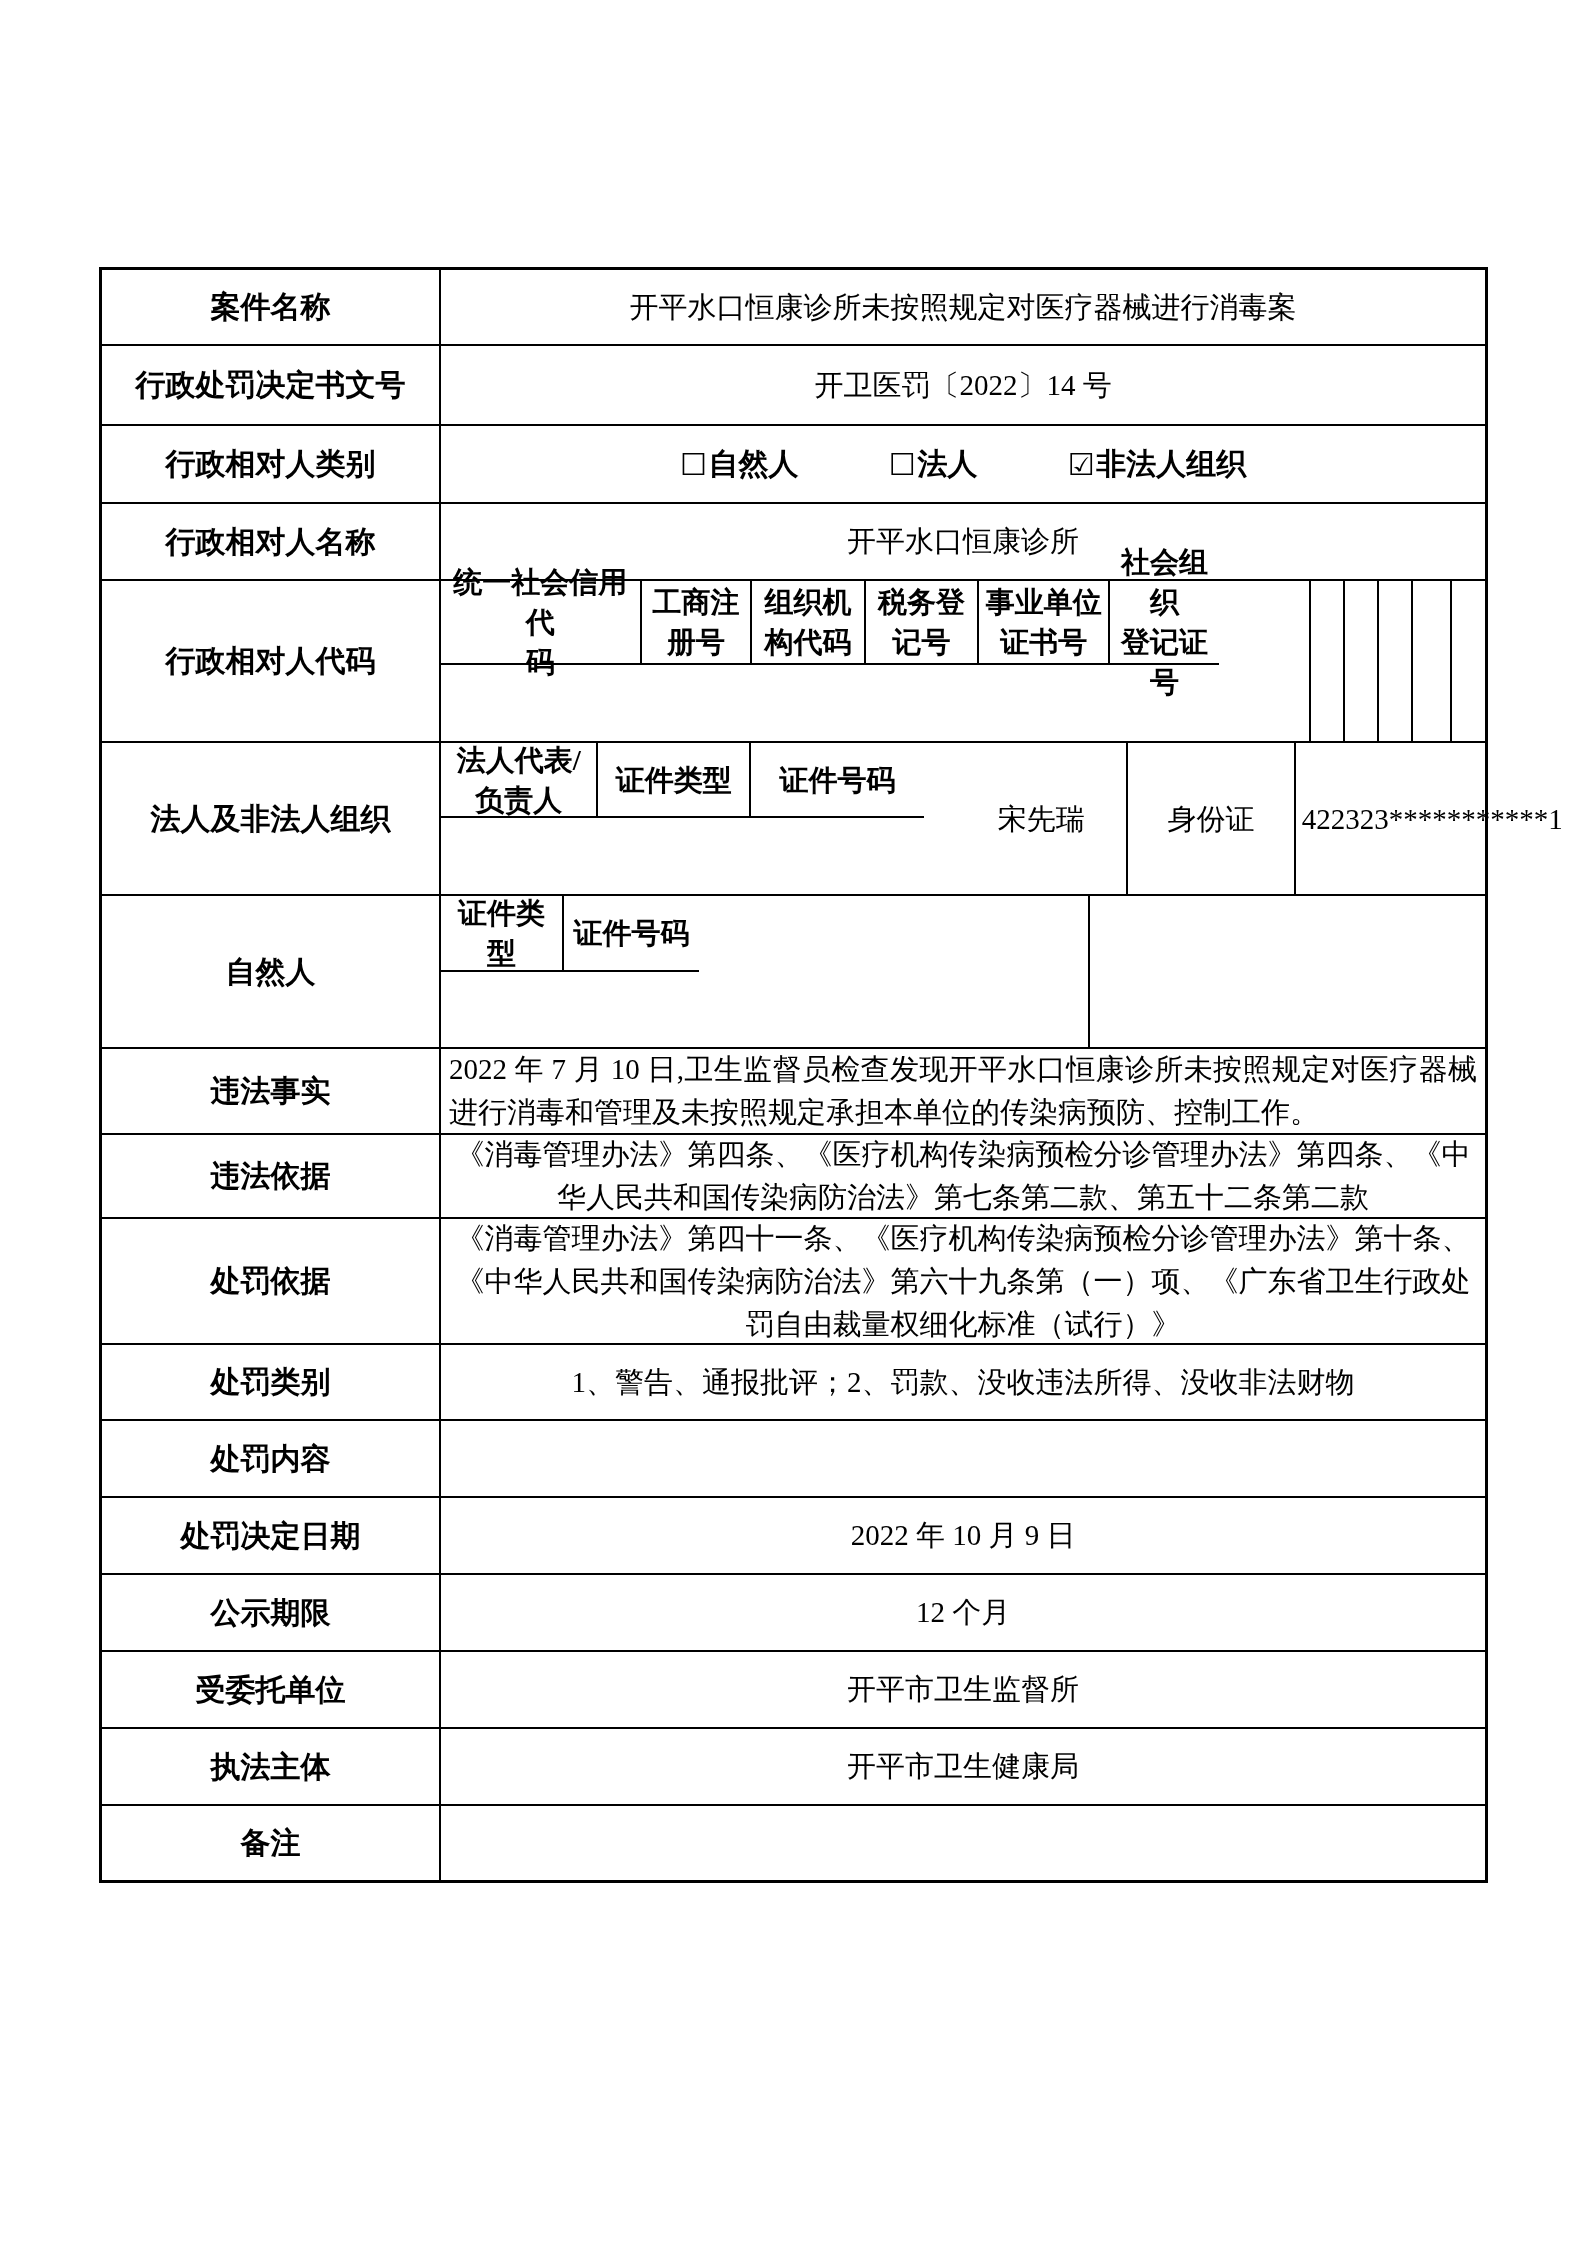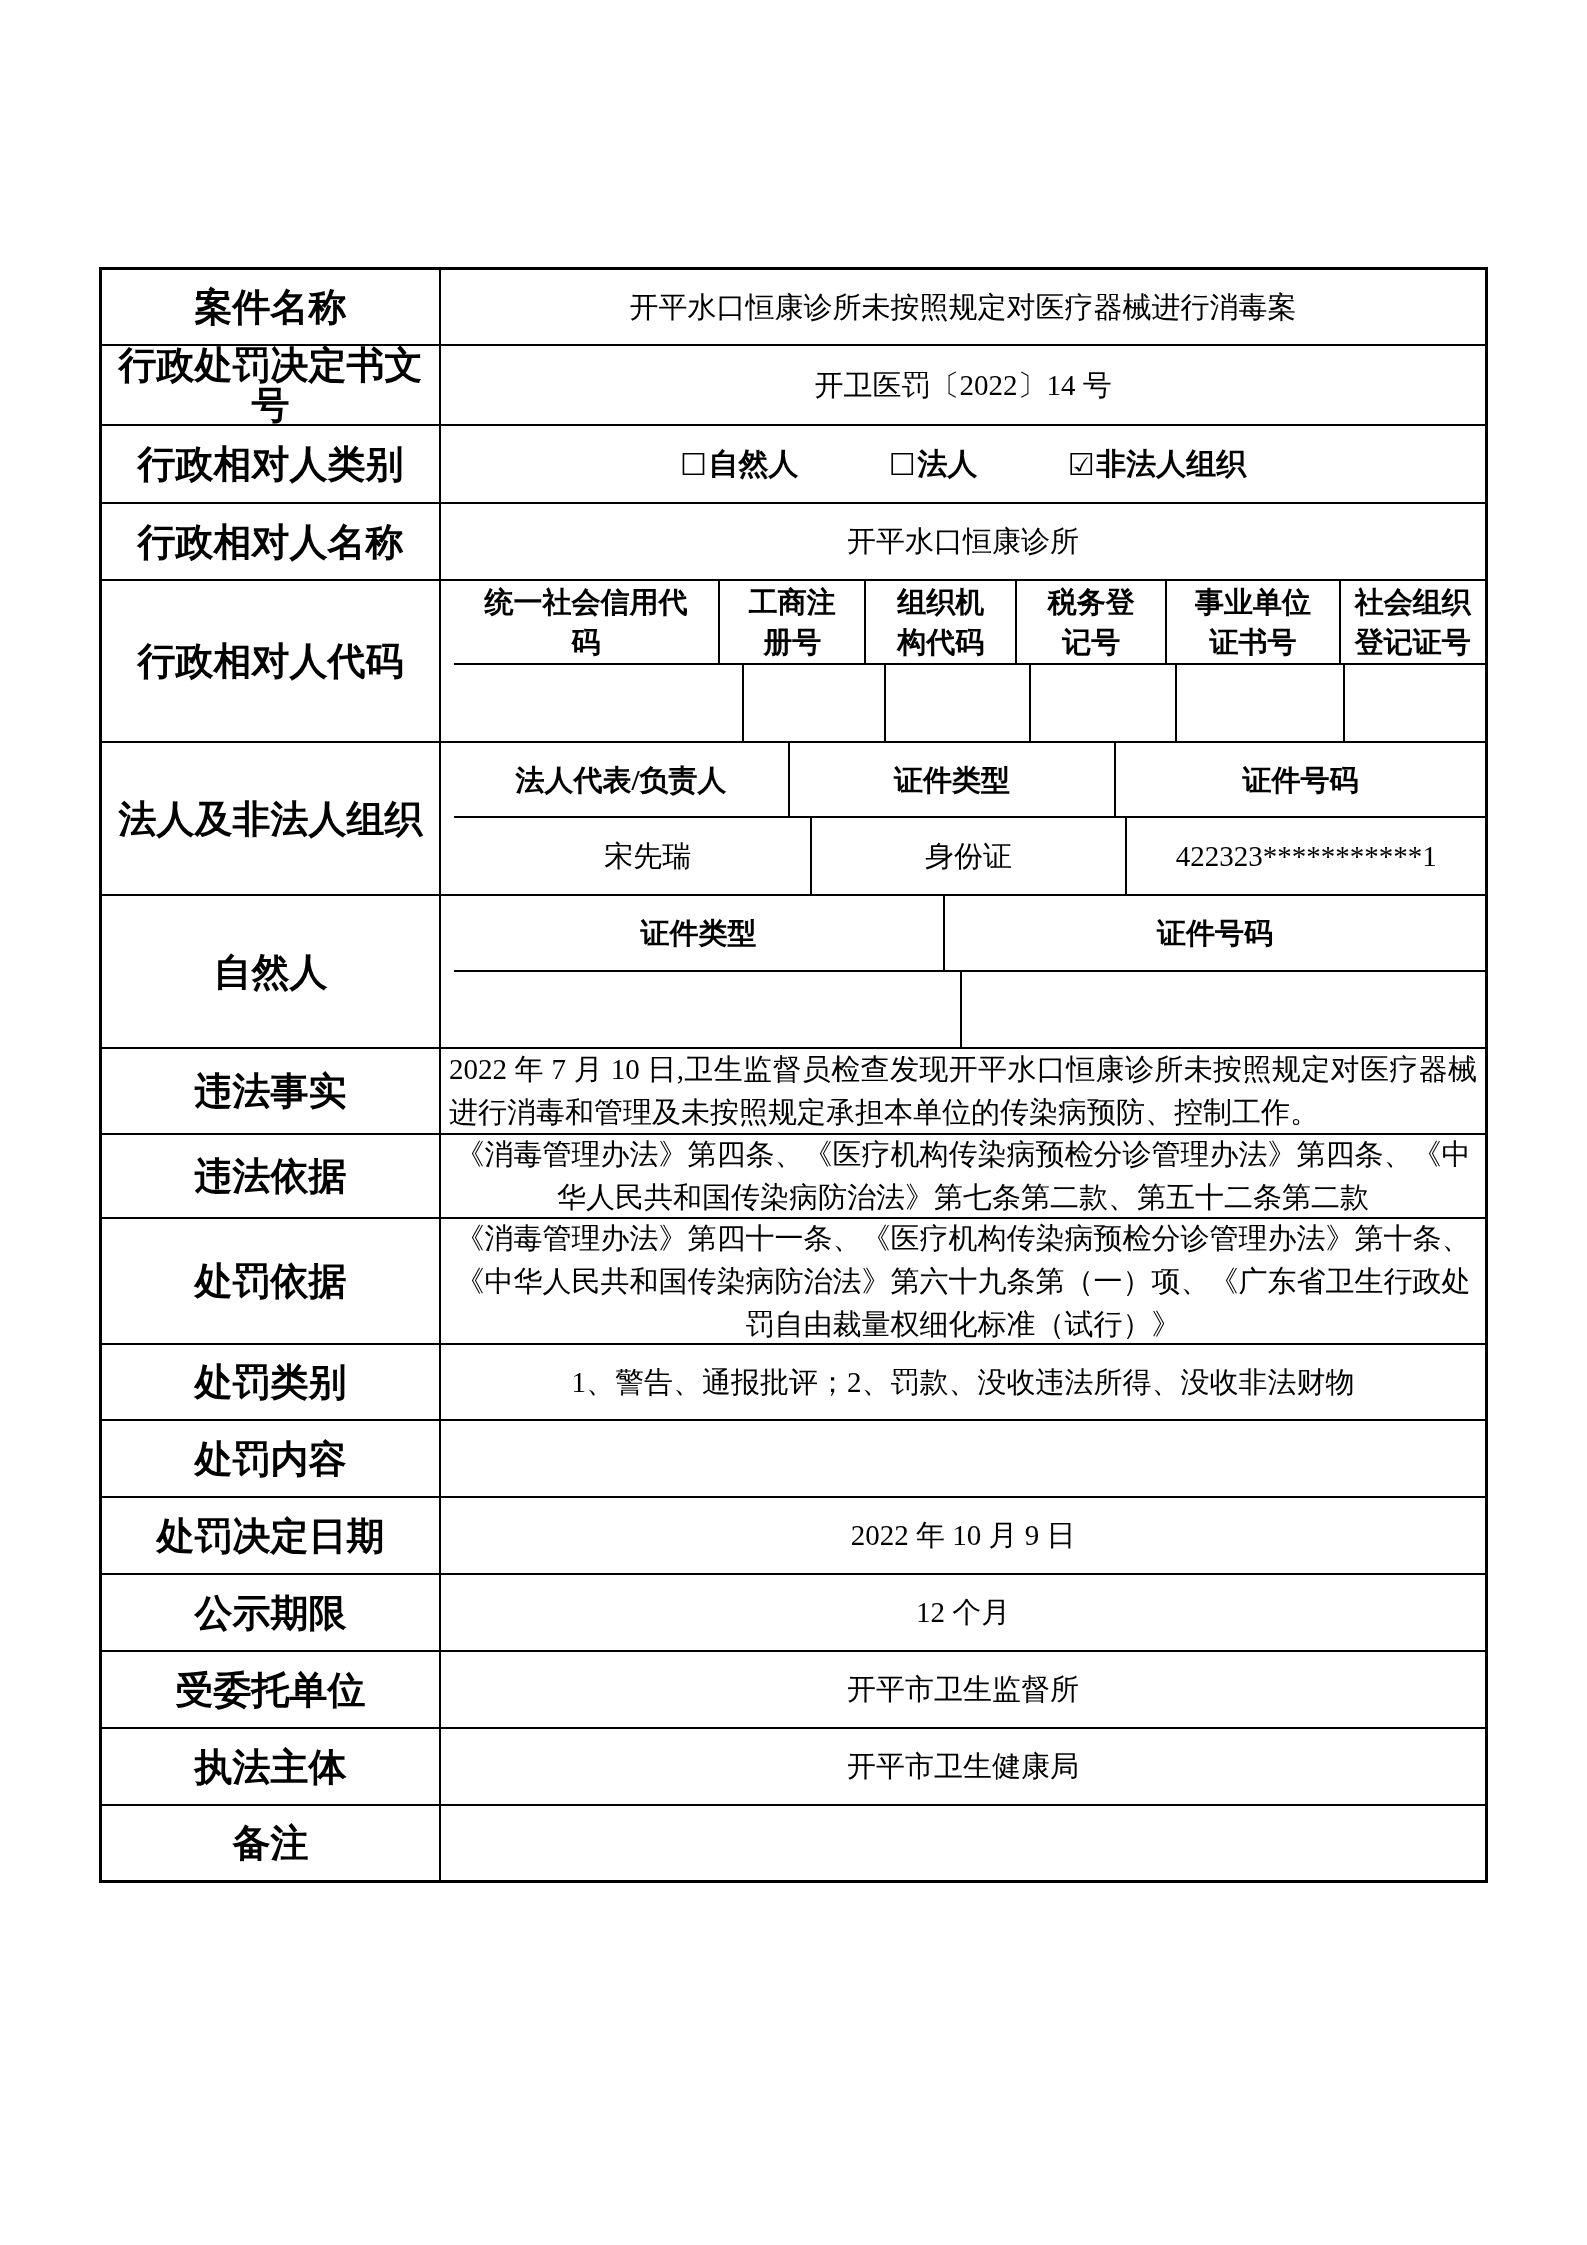--- a/index.html
+++ b/index.html
@@ -18,37 +18,37 @@
   }
   .row { display:flex; border-bottom:2px solid #000; flex:0 0 auto; }
   .row.last { border-bottom:none; flex:1 1 auto; }
   .h76{height:76px}.h80{height:80px}.h75{height:78px}.h77{height:77px}
   .h162{height:162px}.h153{height:153px}.h86{height:86px}.h84{height:84px}
   .h126{height:126px}
   .label {
     width:339px; flex:0 0 339px;
     border-right:2px solid #000;
     display:flex; align-items:center; justify-content:center;
-    font-weight:bold; font-size:38px; text-align:center;
+    font-weight:bold; font-size:30px; text-align:center;
     padding:0 10px; line-height:40px;
   }
   .value {
     flex:1 1 auto;
     display:flex; align-items:center; justify-content:center;
     font-size:29px; text-align:center; padding:0 8px; line-height:43px;
   }
   .value .text-block { width:100%; }
   .value.align-left .text-block { text-align:justify; text-align-last:left; }
   .value.align-center .text-block { text-align:center; }
   
   .options { display:flex; align-items:center; justify-content:center; gap:90px; flex:1; }
   .option { display:flex; align-items:center; font-weight:bold; font-size:30px; }
   .option .box { font-family:"DejaVu Sans","Liberation Sans",sans-serif; font-size:30px; margin-right:2px; }
   
-  .content-col { flex:1 1 auto; display:flex; flex-direction:column;margin-left:13px; }
+  .content-col { flex:1 1 auto; display:flex; flex-direction:row; }
   .sub-row { display:flex; flex:0 0 auto; }
   .sub-row.head { border-bottom:2px solid #000; }
   .sub-row.tail { flex:1 1 auto;padding-left:32px; }
   .sh84{height:84px}.sh75{height:75px}.sh76{height:76px}
   .sub-cell {
     display:flex; align-items:center; justify-content:center;
     border-right:2px solid #000;
     font-size:29px; text-align:center; line-height:40px;
     padding:0 6px; white-space:pre-line;
   }

